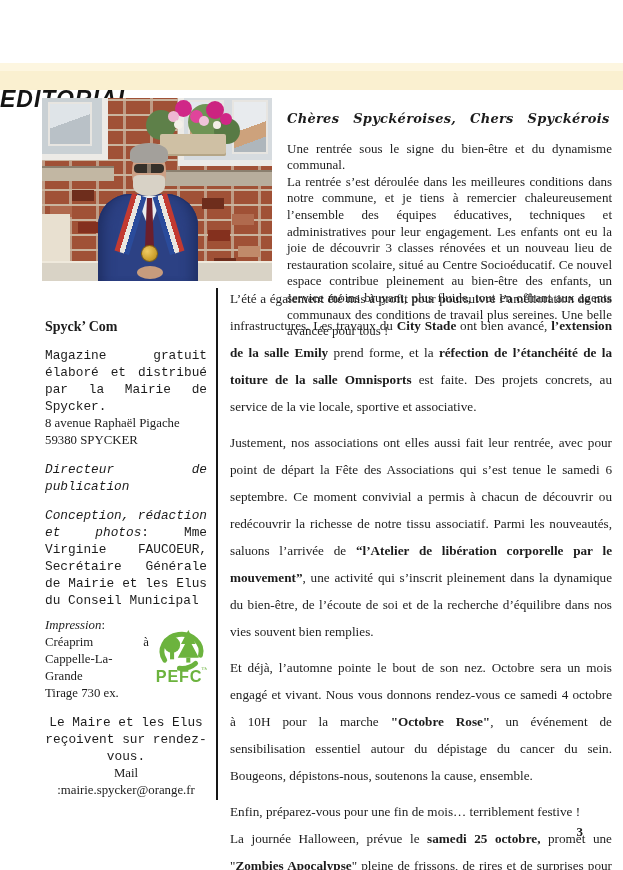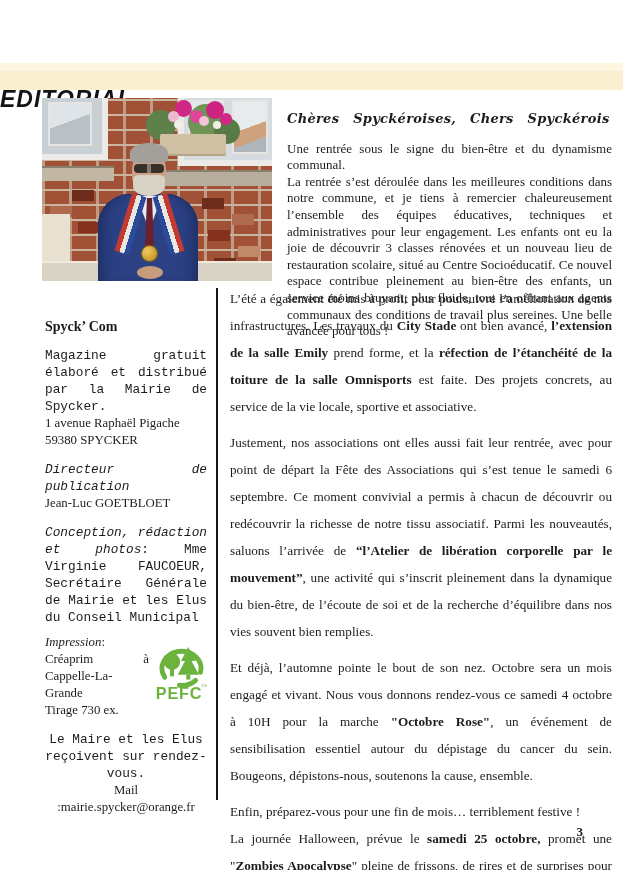--- a/index.html
+++ b/index.html
@@ -143,24 +143,23 @@
     <div class="hair"></div>
     <div class="glasses"></div>
     <div class="beard"></div>
   </div>
 
   <div class="divider"></div>
 
   <div class="sidebar">
     <p class="sb-title">Spyck’ Com</p>
     <p class="mt">Magazine gratuit élaboré et distribué par la Mairie de Spycker.</p>
-    <p>1 avenue Raphaël Pigache</p>
+    <p>8 avenue Raphaël Pigache</p>
     <p>59380 SPYCKER</p>
     <p class="mt"><span class="it">Directeur de publication</span></p>
-    <p>Jean-Luc GOETBLOET</p>
     <p class="mt"><span class="it">Conception, rédaction et photos</span><span>: Mme Virginie FAUCOEUR, Secrétaire Générale de Mairie et les Elus du Conseil Municipal</span></p>
     <div class="clearfix">
       <div class="pefc-float">
         <svg viewBox="0 0 64 80" width="52" height="66">
           <g fill="none" stroke="#6CB33E" stroke-width="6" stroke-linecap="round">
             <path d="M12 50 A 24 21 0 1 1 56 44"></path>
             <path d="M50 54 A 24 21 0 0 1 30 60"></path>
           </g>
           <circle cx="21" cy="31" r="10" fill="#6CB33E"></circle>
           <rect x="18.5" y="40" width="5" height="9" fill="#6CB33E"></rect>

